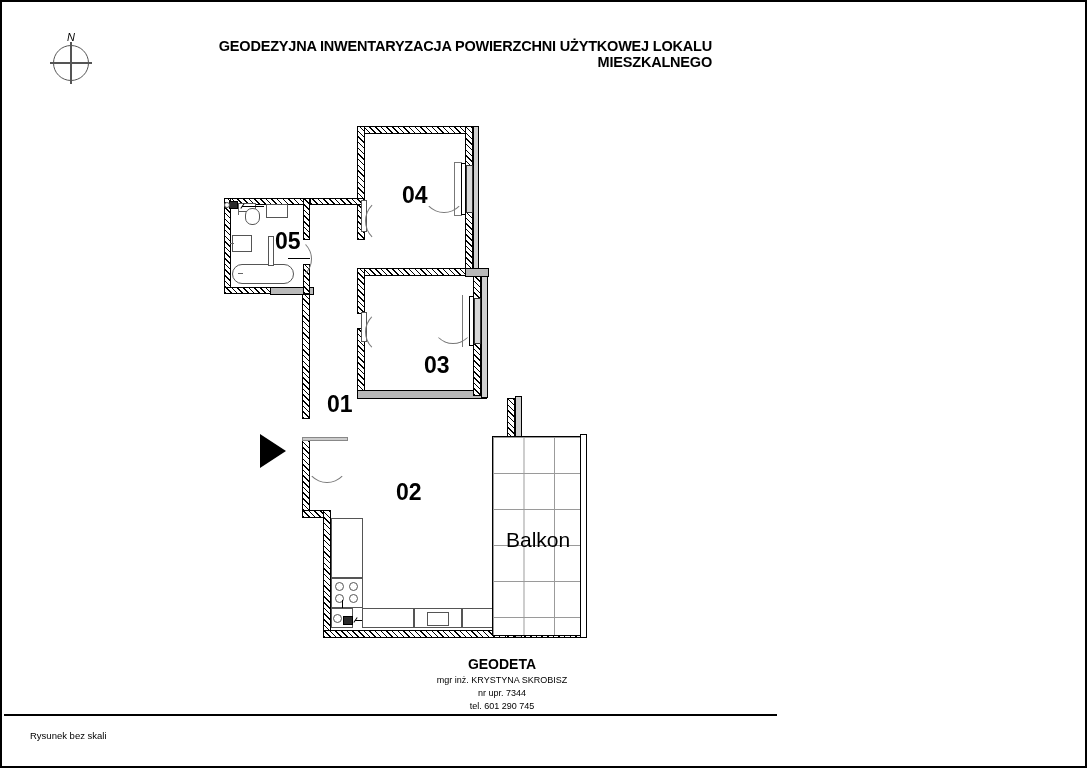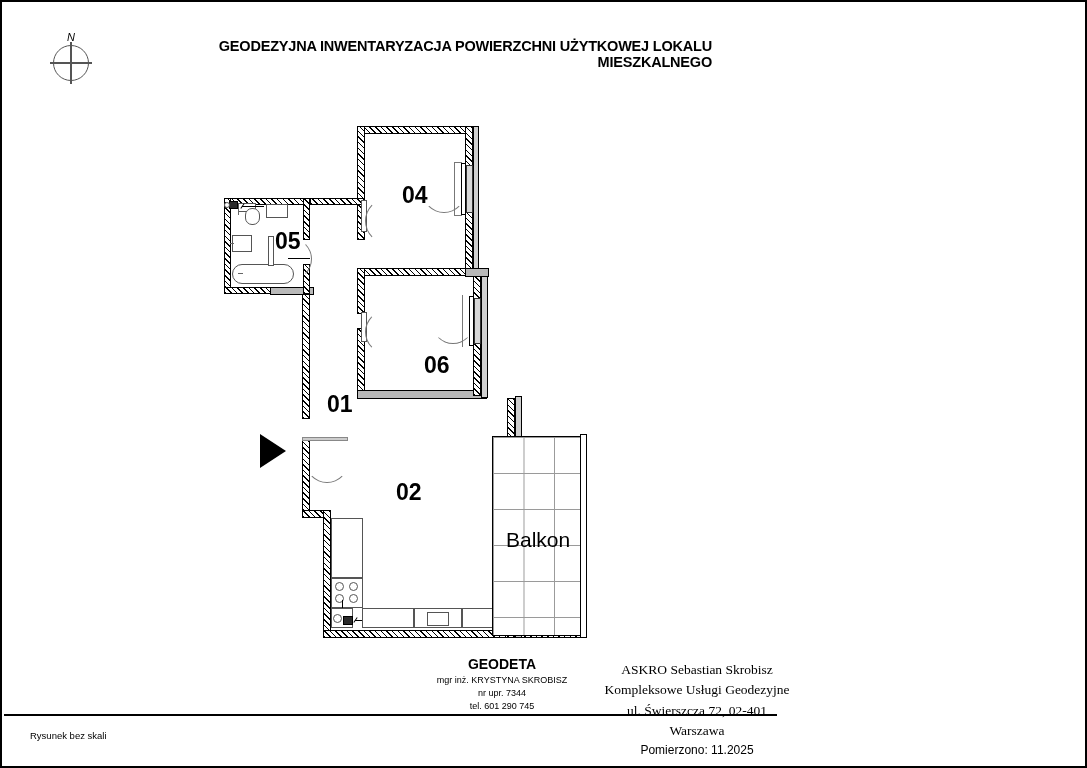--- a/index.html
+++ b/index.html
@@ -137,21 +137,21 @@
     <div class="wall-grey" style="left:355px;top:388px;width:130px;height:9px;"></div>
     <div class="wall" style="left:471px;top:274px;width:8px;height:120px;"></div>
     <div class="wall-plain" style="left:479px;top:272px;width:7px;height:124px;background:#cfcfcf;"></div>
     <div class="wall-grey" style="left:463px;top:266px;width:24px;height:9px;"></div>
 
     <div class="win" style="left:467px;top:294px;width:5px;height:50px;"></div>
     <div class="win-in" style="left:472px;top:296px;width:7px;height:46px;"></div>
     <div class="thinline" style="left:460px;top:293px;width:1px;height:52px;background:#777;"></div>
     <div class="arc arc-br" style="left:430px;top:300px;width:40px;height:40px;"></div>
 
-    <div class="room-num" style="left:422px;top:350px;">06</div>
+    <div class="room-num" style="left:422px;top:350px;">03</div>
 
     <div class="leaf" style="left:359px;top:310px;width:4px;height:28px;"></div>
     <div class="arc arc-bl" style="left:363px;top:308px;width:42px;height:42px;"></div>
 
     <div class="wall" style="left:300px;top:292px;width:8px;height:125px;"></div>
     <div class="wall" style="left:300px;top:437px;width:8px;height:78px;"></div>
     <div class="wall" style="left:300px;top:508px;width:28px;height:8px;"></div>
     <div class="wall" style="left:321px;top:508px;width:8px;height:128px;"></div>
     <div class="wall" style="left:321px;top:628px;width:196px;height:8px;"></div>
     <div class="wall" style="left:505px;top:628px;width:80px;height:8px;"></div>
@@ -206,20 +206,14 @@
 
   <div id="bottom-rule"></div>
 
   <div id="sig-geodeta">
     <div class="g-b">GEODETA</div>
     <div>mgr inż. KRYSTYNA SKROBISZ</div>
     <div>nr upr. 7344</div>
     <div>tel. 601 290 745</div>
   </div>
 
-  <div id="sig-askro">
-    <div>ASKRO Sebastian Skrobisz</div>
-    <div>Kompleksowe Usługi Geodezyjne</div>
-    <div>ul. Świerszcza 72, 02-401 Warszawa</div>
-    <div class="pm">Pomierzono: 11.2025</div>
-  </div>
 
 </div>
 
 </body></html>

